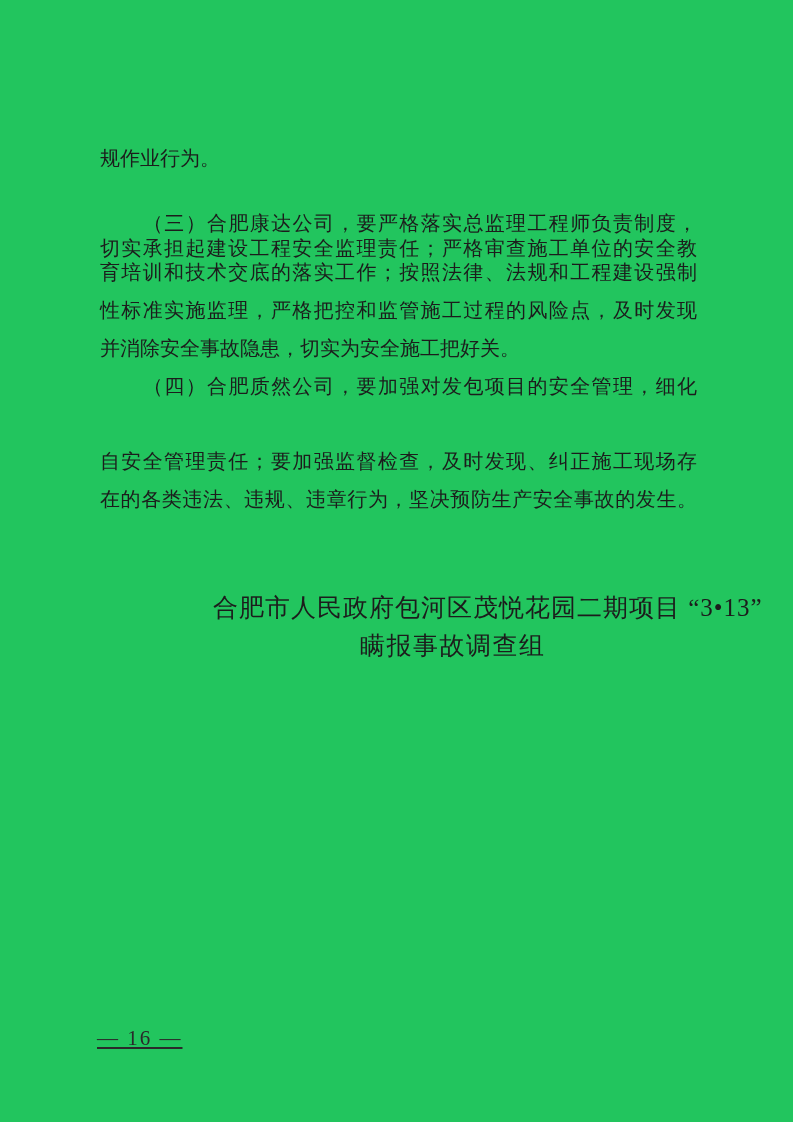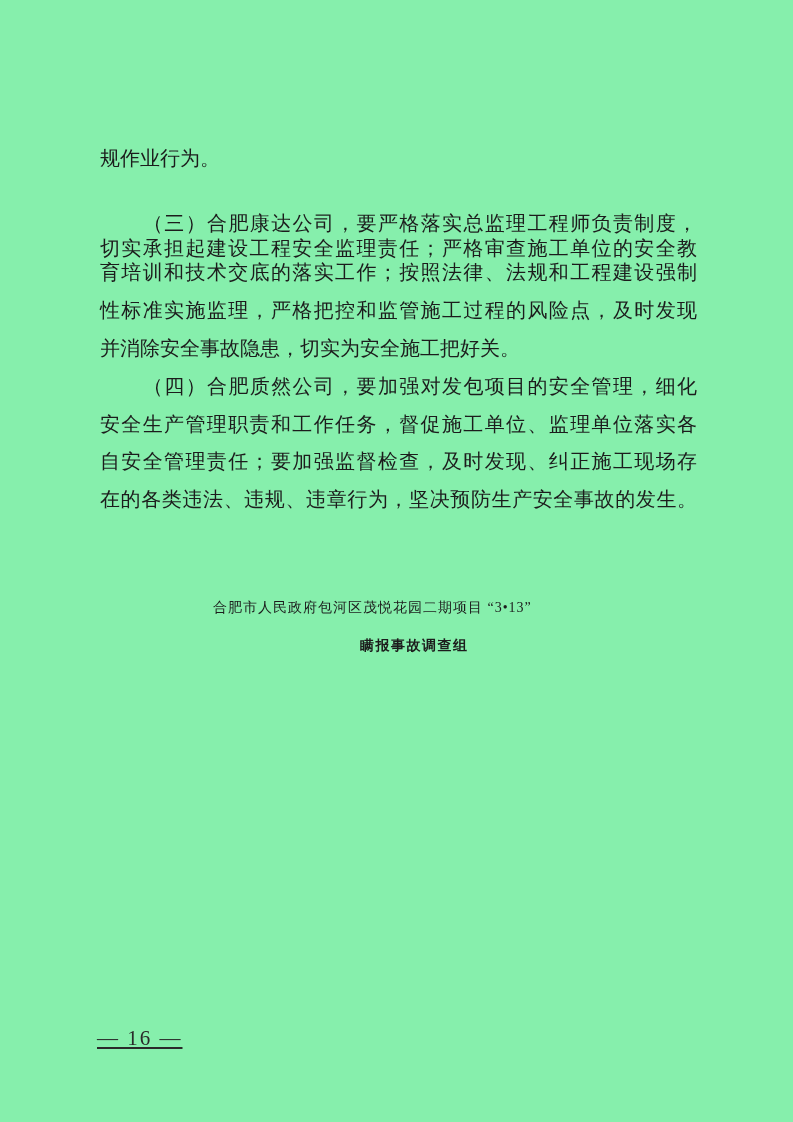--- a/index.html
+++ b/index.html
@@ -4,21 +4,21 @@
 <style>
   html, body {
     margin: 0;
     padding: 0;
     background: #ffffff;
   }
   .page {
     position: relative;
     width: 793px;
     height: 1122px;
-    background: #86efac;
+    background: #22c55e;
     overflow: hidden;
     font-family: "Liberation Serif", "DejaVu Serif", serif;
     color: #1c1c1c;
   }
   
   .bline {
     position: absolute;
     left: 100px;
     width: 597px;
     font-size: 20px;
@@ -40,28 +40,28 @@
   .l4  { top: 297px; }
   .l5  { top: 335px; font-family: Liberation Serif, serif; }
   .l6  { top: 373px; }
   .l7  { top: 411px; }
   .l8  { top: 448px; }
   .l9  { top: 486px; }
 
   
   .sig-line {
     position: absolute;
-    font-size: 14px;
+    font-size: 25px;
     line-height: 26px;
     letter-spacing: 1px;
     white-space: pre;
     color: #1c1c1c;
   }
   .sig1 { left: 213px; top: 595px; }
-  .sig2 { left: 360px; top: 633px; letter-spacing: 1.5px; font-weight: bold; }
+  .sig2 { left: 360px; top: 633px; letter-spacing: 1.5px; }
   .sig3 { left: 356px; top: 671px; letter-spacing: 1px; }
 
   
   .page-num {
     position: absolute;
     left: 97px;
     top: 1027px;
     font-size: 21px;
     line-height: 22px;
     letter-spacing: 2px;
@@ -75,21 +75,20 @@
 
 <div class="page">
 
   <div class="bline l0">规作业行为。</div>
   <div class="bline l1 j indent">（三）合肥康达公司，要严格落实总监理工程师负责制度，</div>
   <div class="bline l2 j">切实承担起建设工程安全监理责任；严格审查施工单位的安全教</div>
   <div class="bline l3 j">育培训和技术交底的落实工作；按照法律、法规和工程建设强制</div>
   <div class="bline l4 j">性标准实施监理，严格把控和监管施工过程的风险点，及时发现</div>
   <div class="bline l5">并消除安全事故隐患，切实为安全施工把好关。</div>
   <div class="bline l6 j indent">（四）合肥质然公司，要加强对发包项目的安全管理，细化</div>
-  <div class="bline l7 j">安全生产管理职责和工作任务，督促施工单位、监理单位落实各</div>
   <div class="bline l8 j">自安全管理责任；要加强监督检查，及时发现、纠正施工现场存</div>
   <div class="bline l9 j">在的各类违法、违规、违章行为，坚决预防生产安全事故的发生。</div>
 
   <div class="sig-line sig1">合肥市人民政府包河区茂悦花园二期项目 “3•13”</div>
   <div class="sig-line sig2">瞒报事故调查组</div>
 
   <div class="page-num">— 16 —</div>
 
 </div>
 

